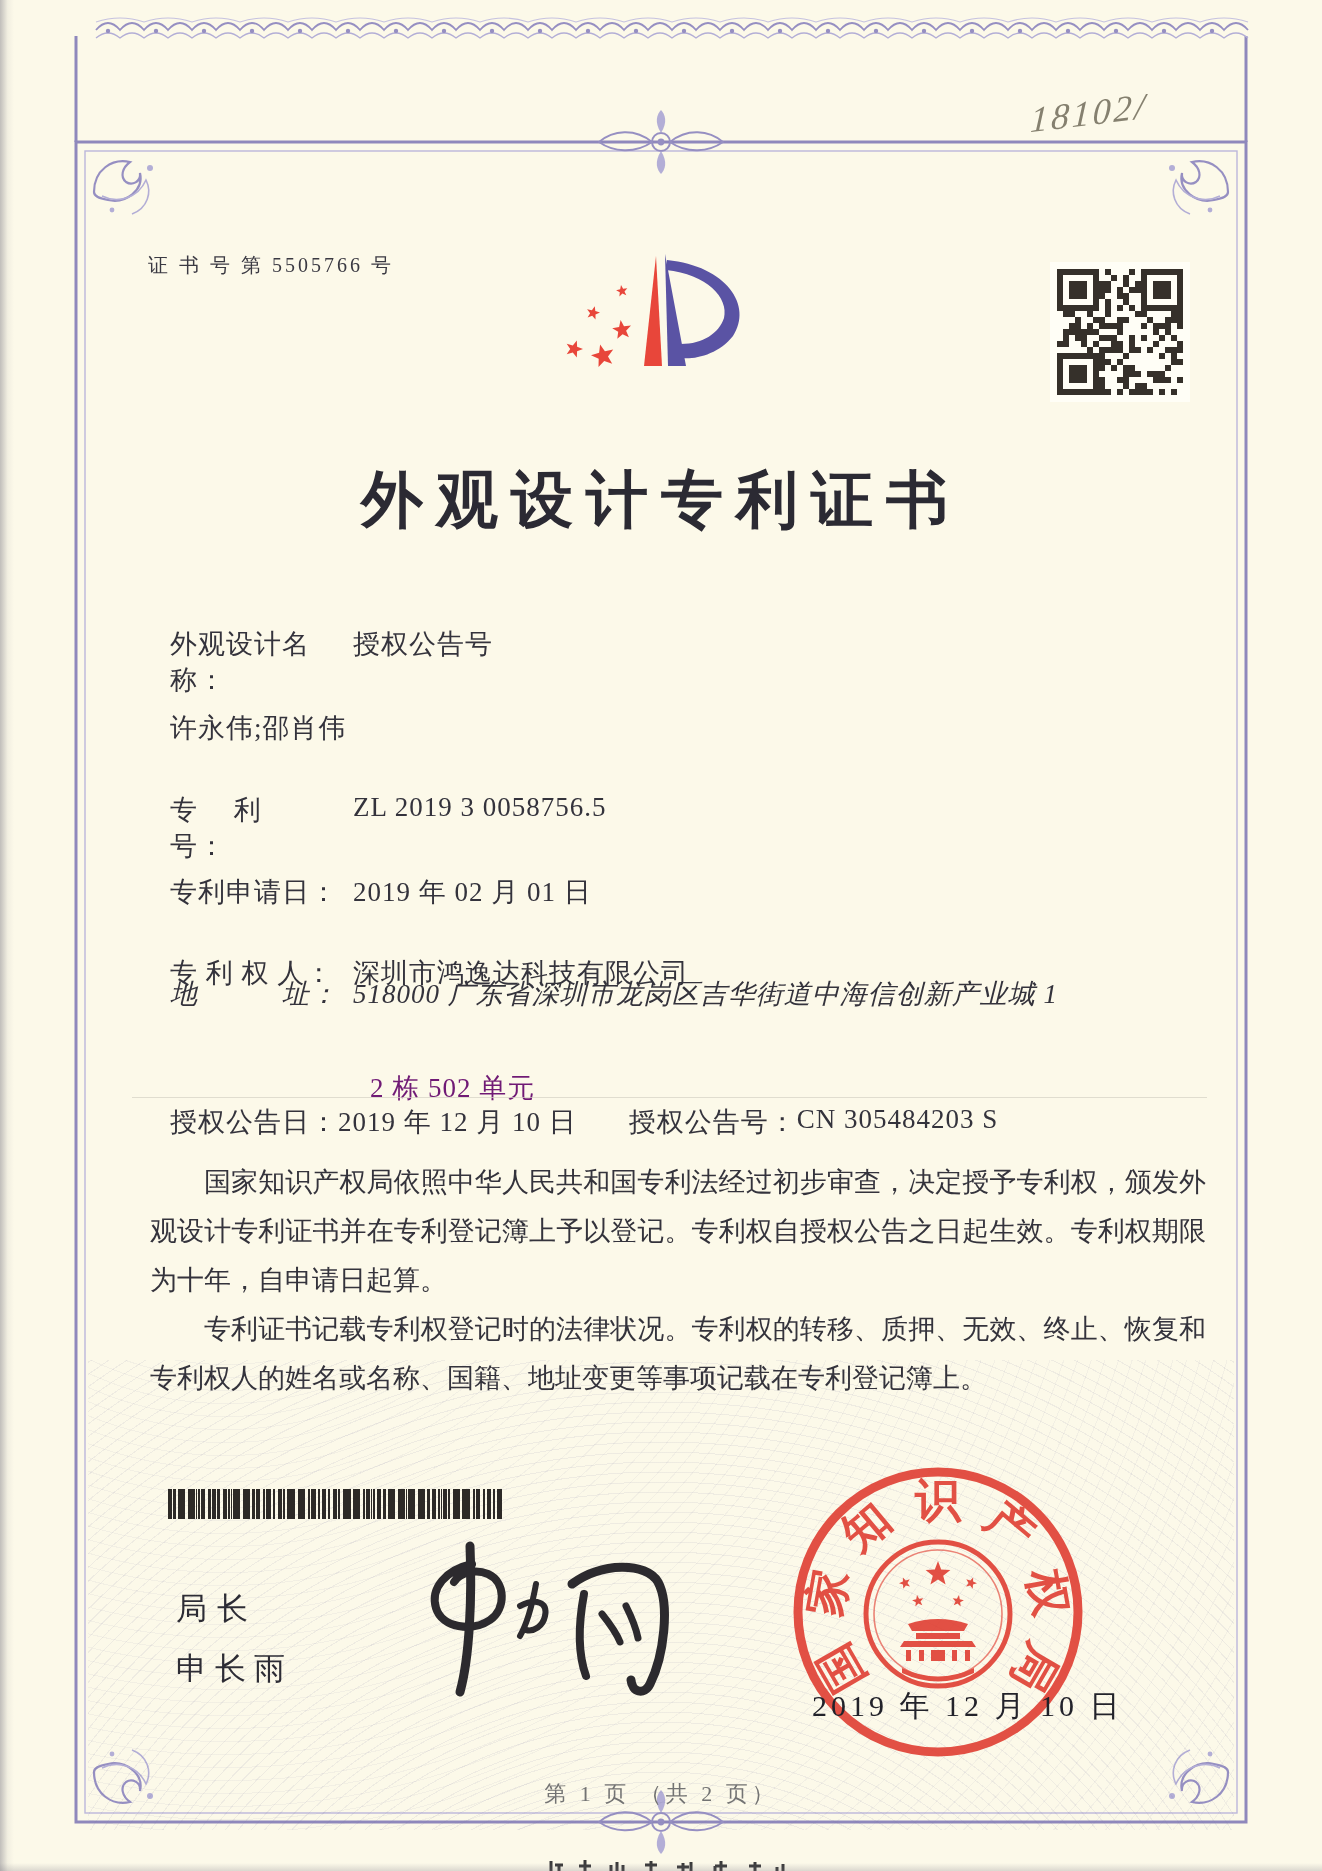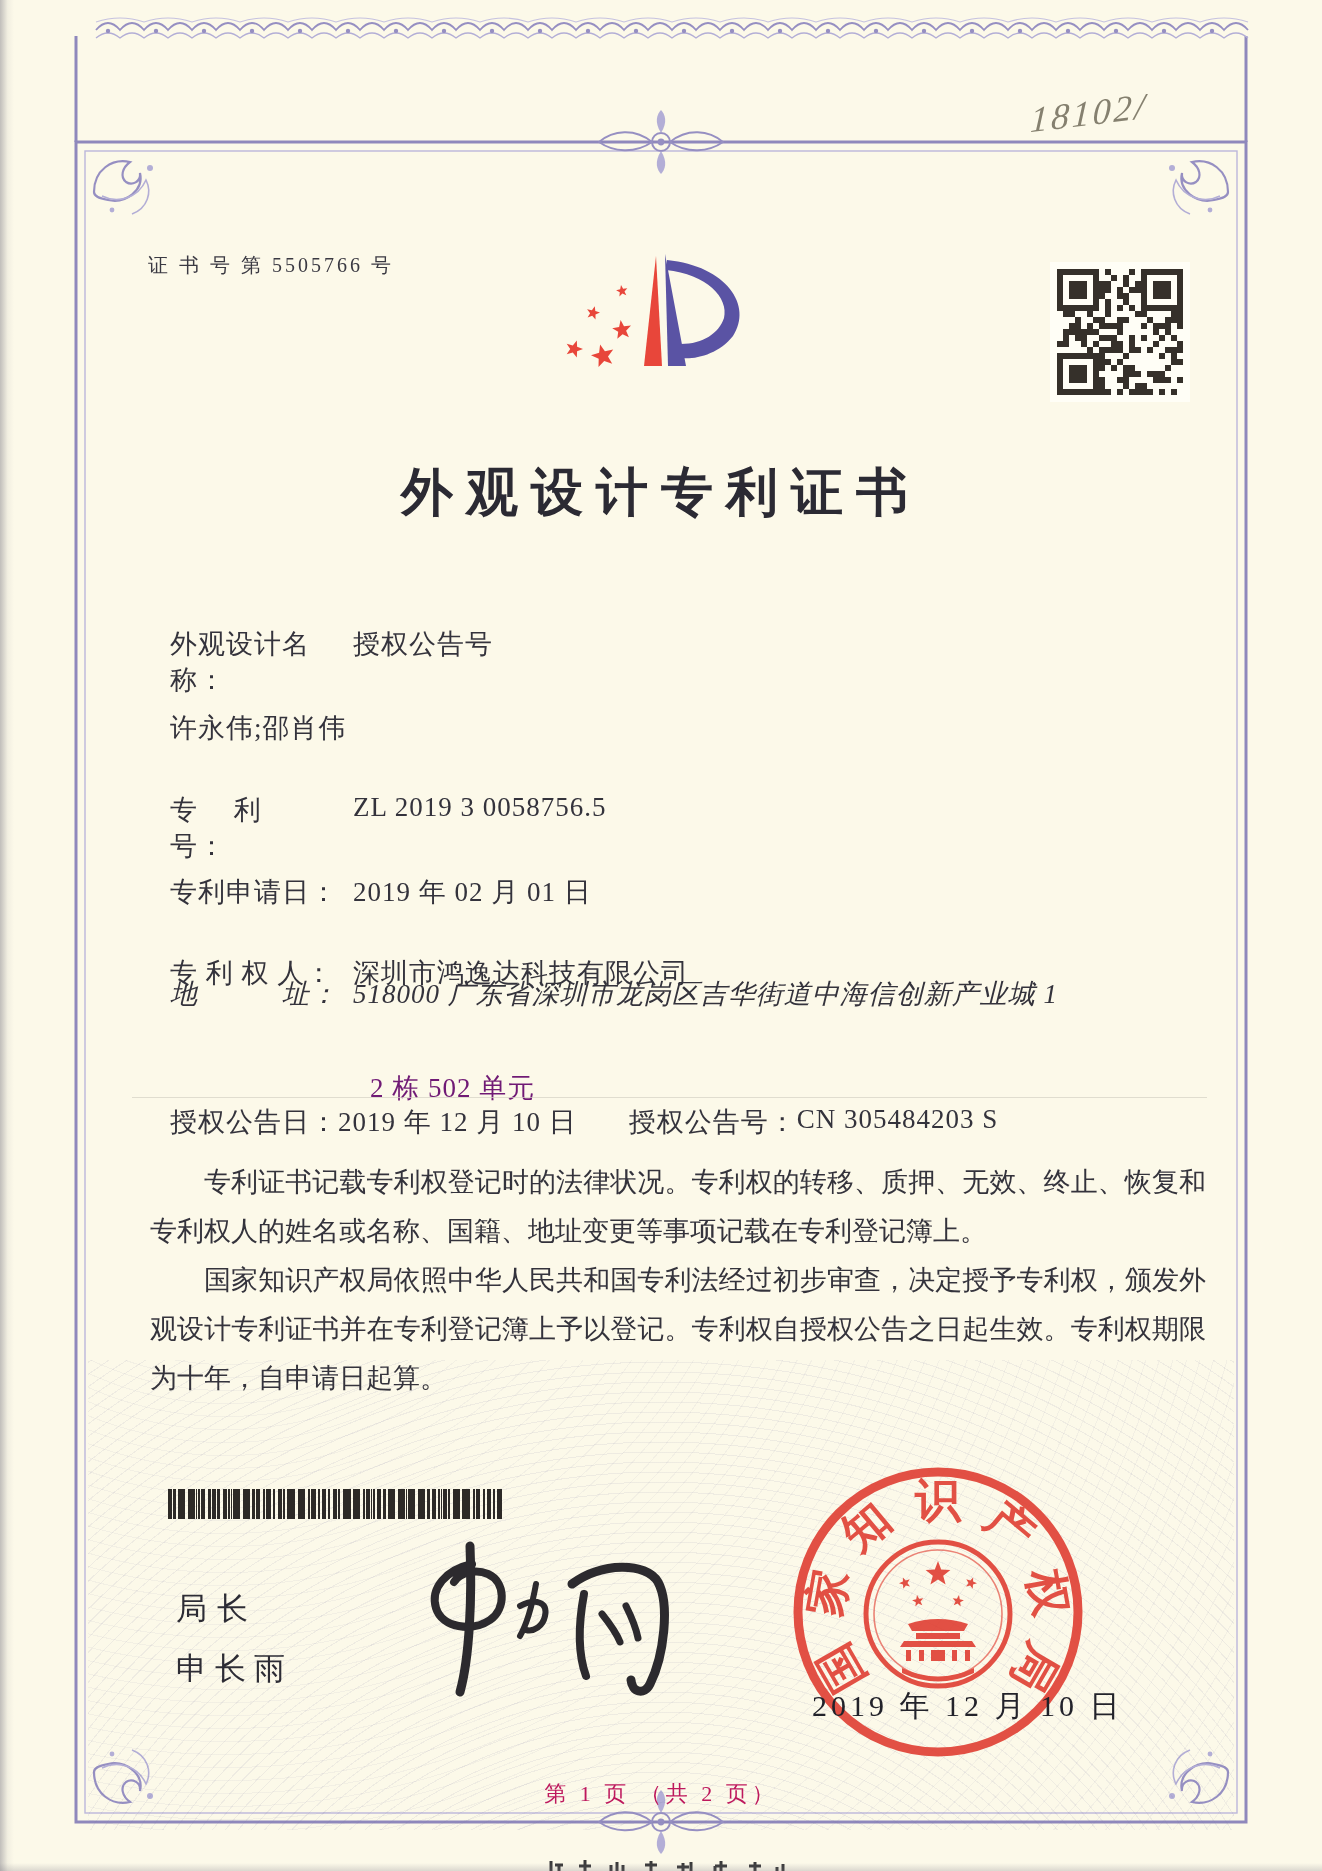--- a/index.html
+++ b/index.html
@@ -19,21 +19,21 @@
   .guilloche{left:88px;right:88px;top:1360px;height:470px;pointer-events:none;
     background:
       repeating-radial-gradient(circle at 50% 175%, rgba(118,115,160,0.10) 0 1px, transparent 1px 10px),
       repeating-radial-gradient(circle at 12% -60%, rgba(118,115,160,0.07) 0 1px, transparent 1px 13px);}
   .deco-svg{left:0;top:0;}
 
   .handwritten{left:1030px;top:92px;font-size:36px;font-style:italic;
     color:#85806f;transform:rotate(-7deg) skewX(-10deg);letter-spacing:3px;}
   .certno{left:148px;top:252px;font-size:20px;letter-spacing:3px;color:#3a3942;}
 
-  .title{left:0;right:0;top:458px;margin:0;text-align:center;font-size:52px;
+  .title{left:0;right:0;top:458px;margin:0;text-align:center;font-size:62px;
     font-weight:700;letter-spacing:13px;color:#2b2a33;}
 
   .row{left:170px;width:1050px;display:flex;font-size:27px;color:#34333c;letter-spacing:1px;}
   .row .lbl{width:183px;flex:0 0 183px;}
   .row .val{flex:1;}
   .r1{top:626px;} .r2{top:710px;} .r3{top:792px;} .r4{top:874px;} .r5{top:955px;}
   .raddr{top:976px;font-style:italic;}
   .addr2{left:370px;top:1070px;font-size:27px;letter-spacing:1px;color:#701a75;}
   .fold-line{left:132px;width:1075px;top:1097px;height:1px;background:#d4d1c3;opacity:.7;}
   .rgrant{top:1104px;gap:8px;}
@@ -50,21 +50,21 @@
       repeating-linear-gradient(90deg,#2d2a27 0 4px,transparent 4px 11px),
       repeating-linear-gradient(90deg,#2d2a27 0 1px,transparent 1px 7px);}
 
   .signer-title{left:176px;top:1588px;font-size:31px;letter-spacing:10px;color:#2d2c35;}
   .signer-name{left:176px;top:1648px;font-size:31px;letter-spacing:8px;color:#2d2c35;}
   .signature{left:388px;top:1534px;}
 
   .seal{left:788px;top:1462px;opacity:.87;}
   .seal-date{left:812px;top:1686px;font-size:30px;letter-spacing:4px;color:#22222a;z-index:5;}
 
-  .footer{left:0;right:0;top:1779px;text-align:center;font-size:22px;letter-spacing:4px;color:#be185d;}
+  .footer{left:0;right:0;top:1779px;text-align:center;font-size:22px;letter-spacing:4px;color:#737373;}
   .cutoff{left:545px;top:1856px;}
 </style>
 </head>
 <body>
 
 <svg class="abs deco-svg" width="1322" height="1871" viewBox="0 0 1322 1871">
   <defs>
     <g id="curl">
       <path d="M2,34 C2,12 20,0 38,4 C30,10 28,19 34,24 C40,28 49,24 48,15 C52,32 34,46 16,42 C6,40 2,38 2,34 Z" fill="none" stroke="#968fc2" stroke-width="2.2"></path>
       <path d="M10,38 C26,46 46,40 54,22 C60,34 56,50 40,56" fill="none" stroke="#b3aed6" stroke-width="1.6"></path>
@@ -426,22 +426,22 @@
     <span>授权公告日：</span>
     <span>2019 年 12 月 10 日</span>
   </span>
   <span class="pair pair2">
     <span>授权公告号：</span>
     <span>CN 305484203 S</span>
   </span>
 </div>
 
 <div class="abs paras">
+  <p>国家知识产权局依照中华人民共和国专利法经过初步审查，决定授予专利权，颁发外观设计专利证书并在专利登记簿上予以登记。专利权自授权公告之日起生效。专利权期限为十年，自申请日起算。</p>
   <p>专利证书记载专利权登记时的法律状况。专利权的转移、质押、无效、终止、恢复和专利权人的姓名或名称、国籍、地址变更等事项记载在专利登记簿上。</p>
-  <p>国家知识产权局依照中华人民共和国专利法经过初步审查，决定授予专利权，颁发外观设计专利证书并在专利登记簿上予以登记。专利权自授权公告之日起生效。专利权期限为十年，自申请日起算。</p>
 </div>
 
 <div class="abs barcode"></div>
 
 <div class="abs signer-title">局长</div>
 <div class="abs signer-name">申长雨</div>
 
 <svg class="abs signature" width="290" height="175" viewBox="0 0 290 175">
   <g fill="none" stroke="#2c2a2e" stroke-linecap="round" stroke-linejoin="round">
     <path d="M84,30 C58,36 42,54 48,74 C54,94 84,98 102,86 C118,75 118,48 100,40 C88,35 72,38 66,48" stroke-width="8"></path>

